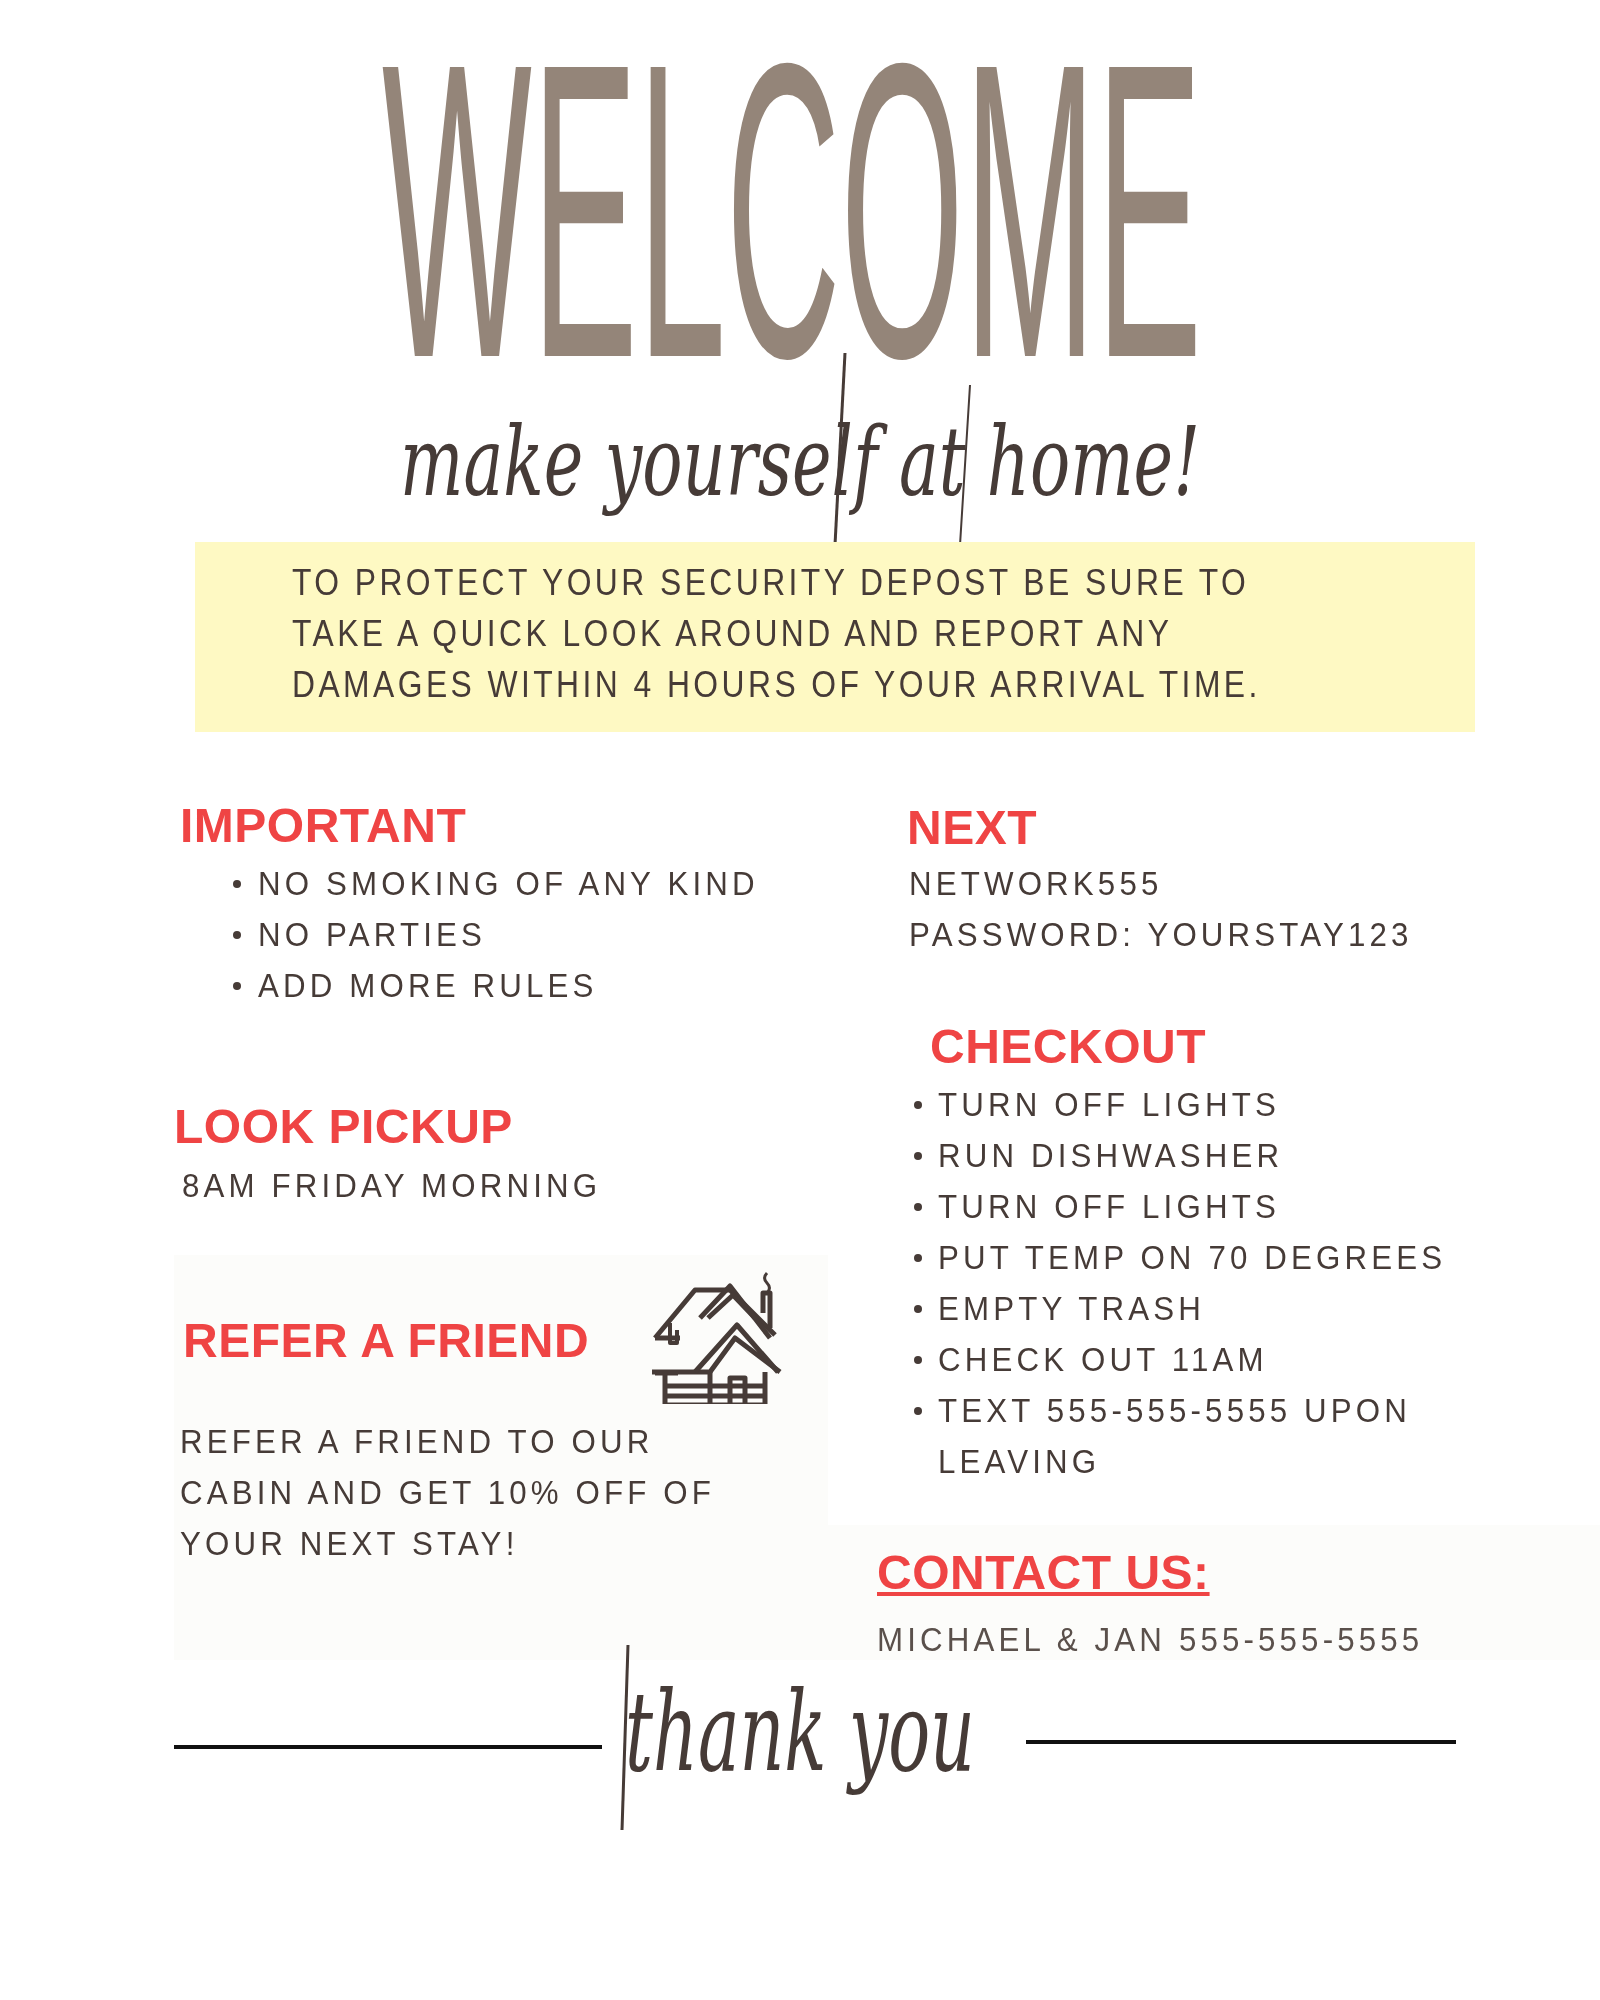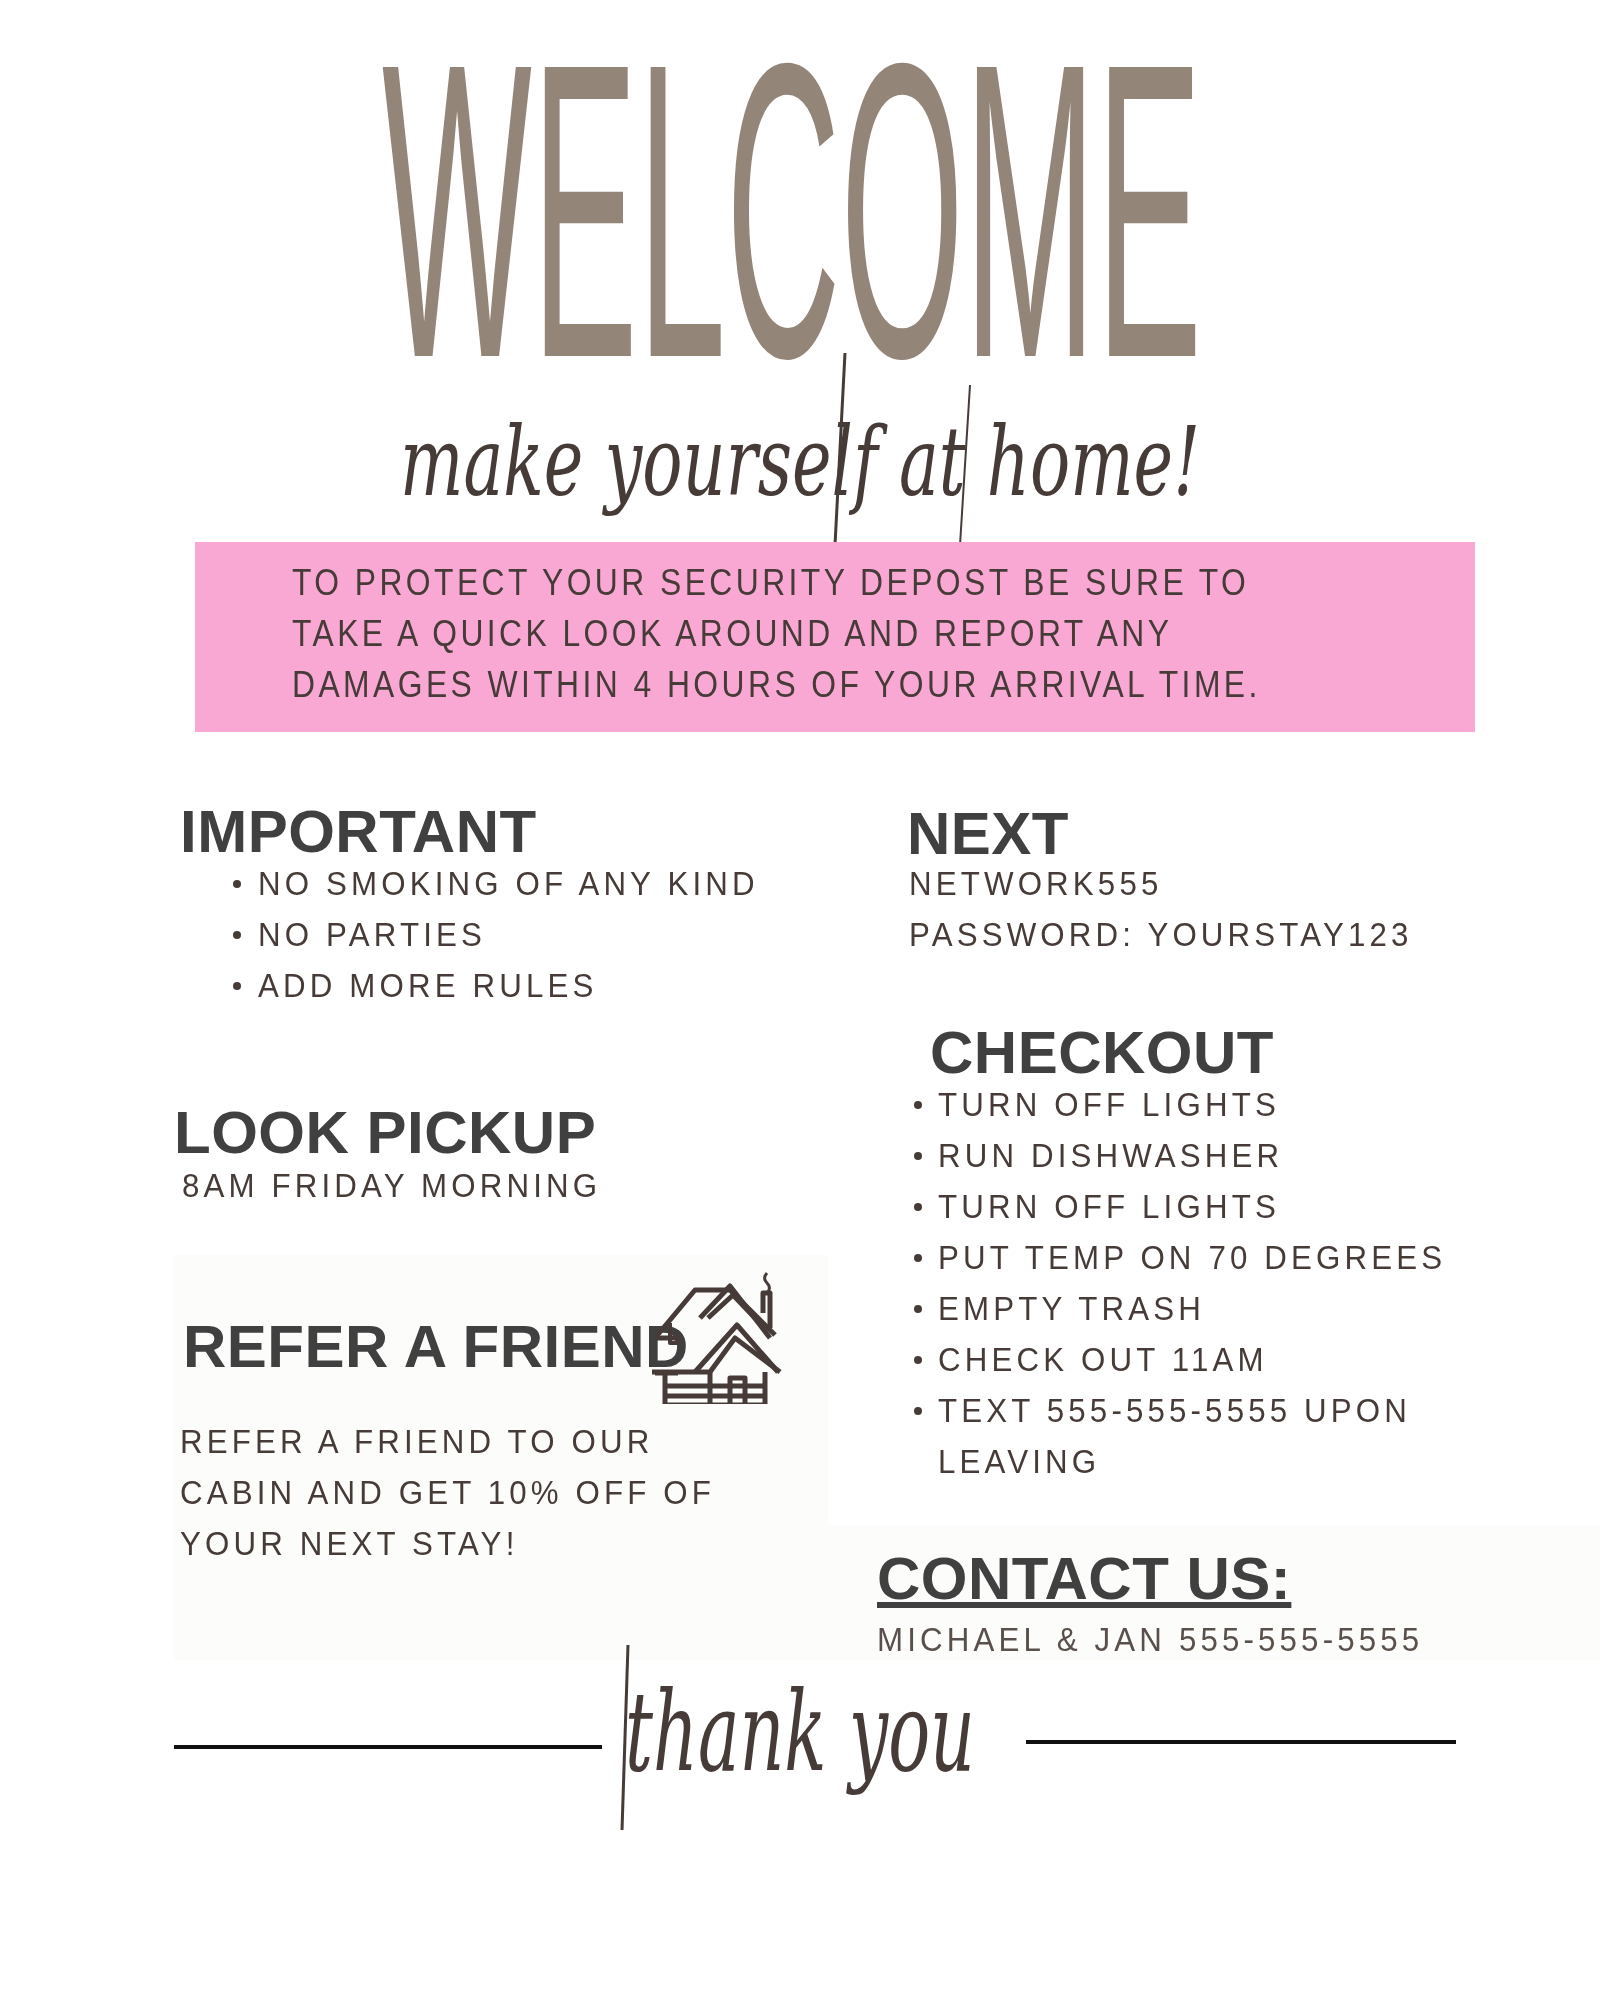--- a/index.html
+++ b/index.html
@@ -3,24 +3,24 @@
 <meta charset="utf-8">
 <style>
   html,body{margin:0;padding:0;}
   body{width:1600px;height:2000px;background:#ffffff;position:relative;overflow:hidden;
        font-family:"Liberation Sans","DejaVu Sans",sans-serif;color:#463b37;}
   .abs{position:absolute;}
   .welcome{left:372px;top:38px;width:840px;height:330px;}
   .welcome text{font-family:"Liberation Sans Narrow","Liberation Sans",sans-serif;}
   .script{left:380px;top:345px;width:840px;height:215px;}
   .script2{left:600px;top:1640px;width:400px;height:200px;}
-  .notice{left:195px;top:542px;width:1280px;height:190px;background:#f9a8d4;}
+  .notice{left:195px;top:542px;width:1280px;height:190px;background:#fef9c3;}
   .notice-line{position:absolute;left:97px;font-size:37px;letter-spacing:4px;color:#463b37;
        transform:scaleX(0.86);transform-origin:left center;white-space:nowrap;line-height:1;}
-  .h{position:absolute;font-weight:bold;font-size:60px;color:#404040;white-space:nowrap;line-height:1;letter-spacing:0.5px;}
+  .h{position:absolute;font-weight:bold;font-size:48px;color:#ef4444;white-space:nowrap;line-height:1;letter-spacing:0.5px;}
   .t{position:absolute;font-size:34px;letter-spacing:4.5px;color:#463b37;white-space:nowrap;line-height:1;
        transform:scaleX(0.92);transform-origin:left center;}
   .bul{position:absolute;width:8px;height:8px;border-radius:50%;background:#463b37;}
   .refer-box{left:174px;top:1255px;width:654px;height:405px;background:#fcfcfa;}
   .contact-box{left:785px;top:1525px;width:815px;height:135px;background:#fcfcfa;}
   .rule{position:absolute;height:4px;background:#111;}
 </style>
 </head>
 <body>
 

